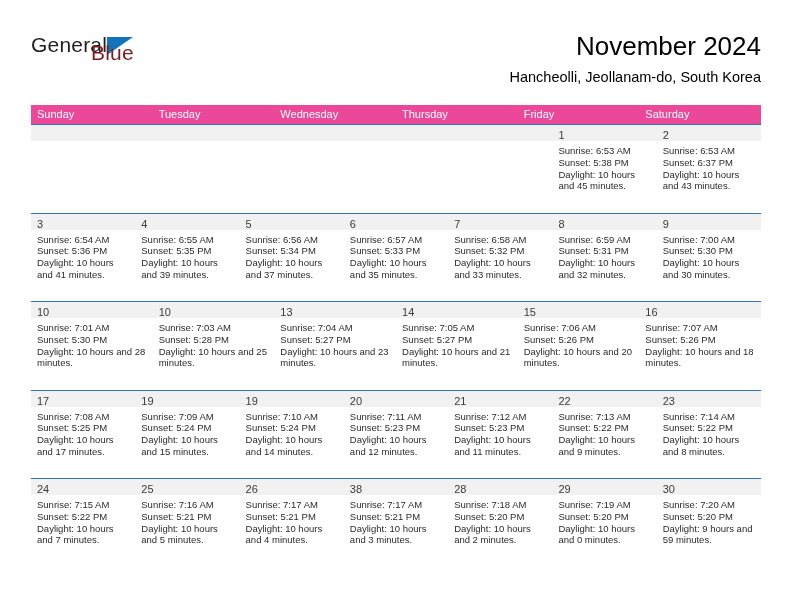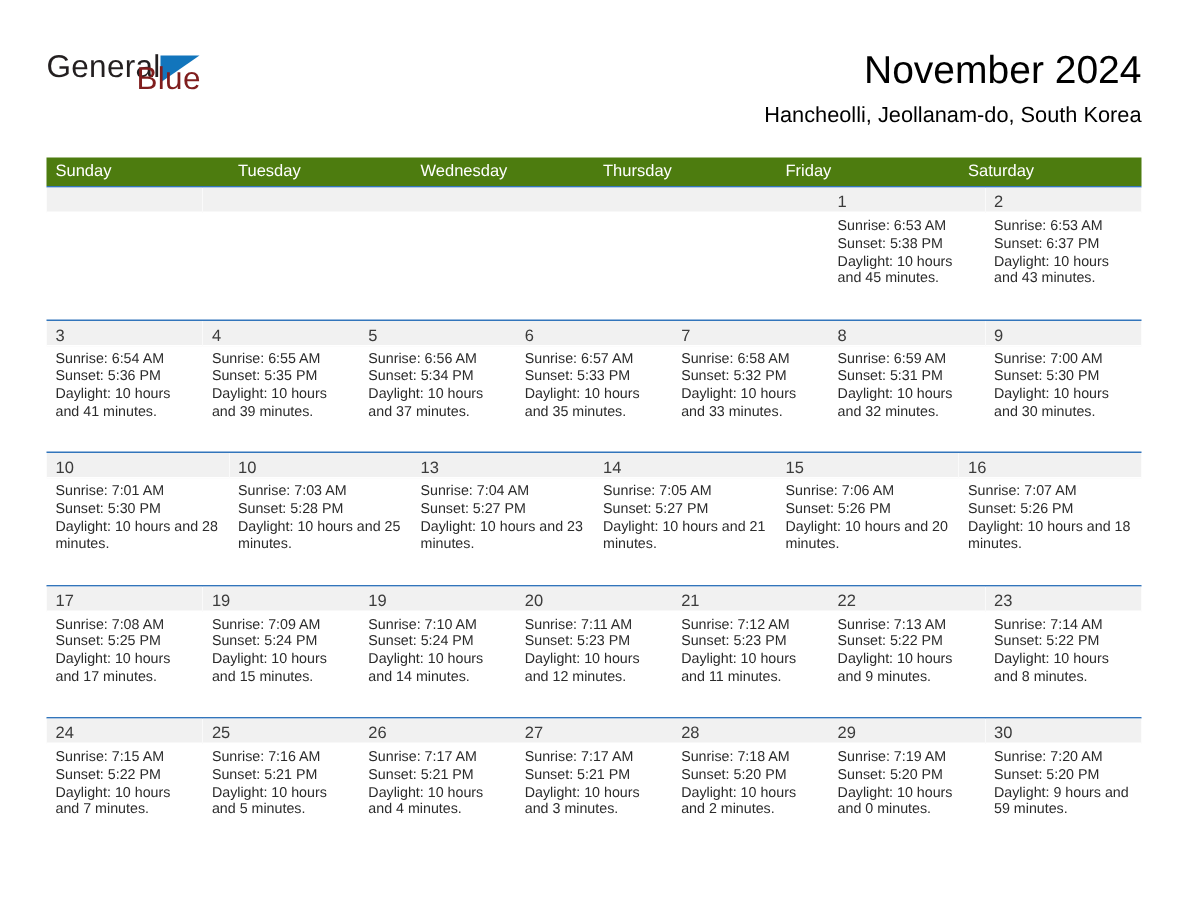--- a/index.html
+++ b/index.html
@@ -86,21 +86,21 @@
 
   
   .calendar {
     position: absolute;
     left: 31px;
     top: 105px;
     width: 730px;
   }
   .weekdays {
     display: flex;
-    background: #4d7c0f;
+    background: #ec4899;
     height: 19px;
   }
   .weekday {
     flex: 1 1 0;
     color: #ffffff;
     font-size: 11px;
     line-height: 19px;
     padding-left: 6px;
     box-sizing: border-box;
     white-space: nowrap;
@@ -425,21 +425,21 @@
       </div>
       <div class="daycell">
         <div class="daynum-band"><span class="daynum">26</span></div>
         <div class="dayinfo">
           <div>Sunrise: 7:17 AM</div>
           <div>Sunset: 5:21 PM</div>
           <div class="daylight">Daylight: 10 hours and 4 minutes.</div>
         </div>
       </div>
       <div class="daycell">
-        <div class="daynum-band"><span class="daynum">27</span></div>
+        <div class="daynum-band"><span class="daynum">38</span></div>
         <div class="dayinfo">
           <div>Sunrise: 7:17 AM</div>
           <div>Sunset: 5:21 PM</div>
           <div class="daylight">Daylight: 10 hours and 3 minutes.</div>
         </div>
       </div>
       <div class="daycell">
         <div class="daynum-band"><span class="daynum">28</span></div>
         <div class="dayinfo">
           <div>Sunrise: 7:18 AM</div>

